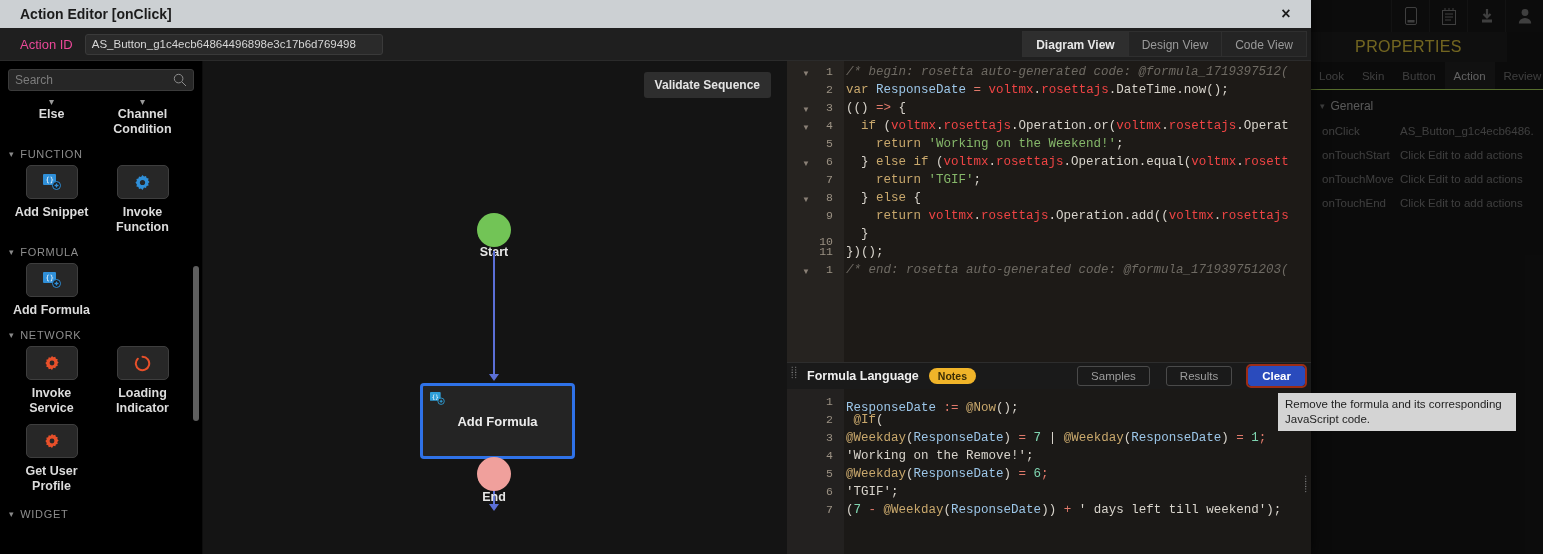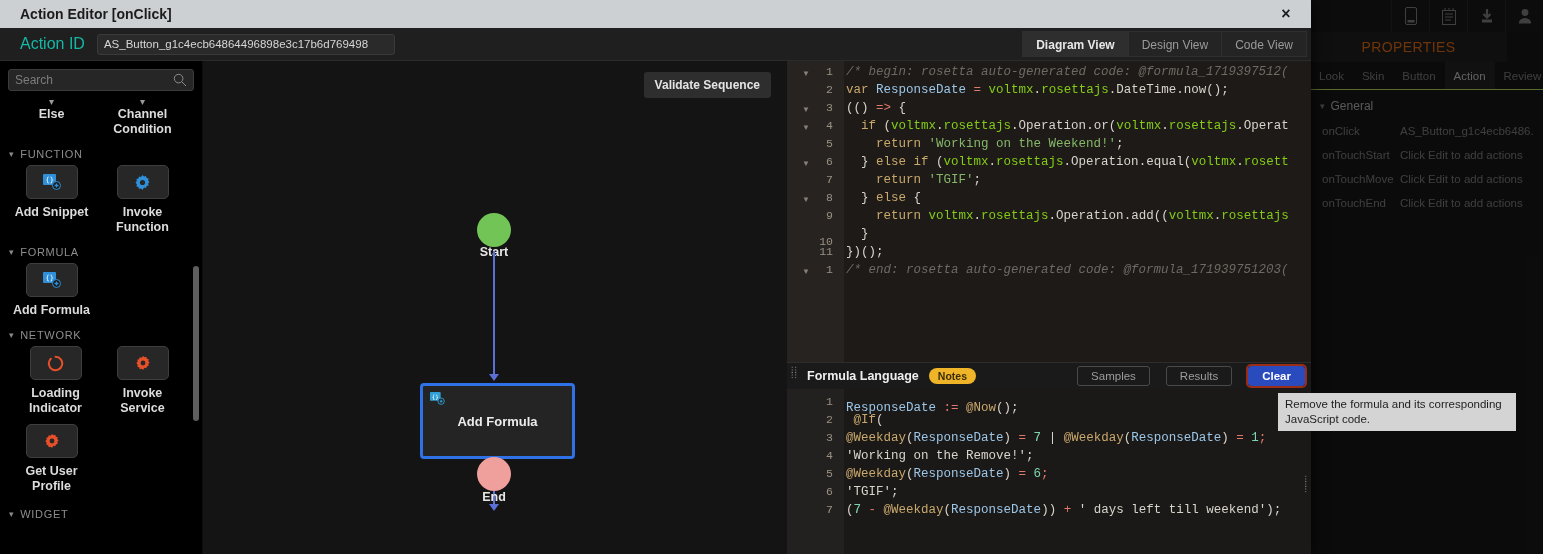--- a/index.html
+++ b/index.html
@@ -18,22 +18,22 @@
   }
   .app-topbar .tb-icon {
     width: 38px; height: 32px; display: flex; align-items: center; justify-content: center;
     border-left: 1px solid #2a2a2a; color: #8d8d8d;
   }
   .props-panel {
     position: absolute; left: 1310px; top: 32px; width: 233px; height: 522px;
     background: #1a1a1a; color: #9a9a9a;
   }
   .props-title {
-    height: 30px; line-height: 30px; text-align: center; font-size: 14px;
-    color: #f97316; letter-spacing: .4px; background: #222; width: 197px;
+    height: 30px; line-height: 30px; text-align: center; font-size: 16px;
+    color: #fde047; letter-spacing: .4px; background: #222; width: 197px;
   }
   .props-tabs { display: flex; height: 28px; border-bottom: 1px solid #bef264; }
   .props-tab {
     flex: 0 0 auto; padding: 0 9px; line-height: 28px; font-size: 11.5px; color: #8a8a8a;
   }
   .props-tab.active { color: #d8d8d8; background: #262626; }
   .props-section {
     display: flex; align-items: center; gap: 6px; padding: 9px 10px 6px 10px;
     font-size: 12px; color: #c4c4c4;
   }
@@ -55,21 +55,21 @@
   }
   .modal-close {
     position: absolute; right: 0; top: 0; width: 50px; height: 28px;
     display: flex; align-items: center; justify-content: center;
     font-size: 16px; color: #1b1b1b;
   }
 
   
   .idbar { height: 33px; background: #1f1f1f; display: flex; align-items: center;
            padding-left: 20px; border-bottom: 1px solid #2b2b2b; }
-  .idbar-label { font-size: 16px; color: #14b8a6; margin-right: 12px; }
+  .idbar-label { font-size: 13px; color: #ec4899; margin-right: 12px; }
   .idbar-input {
     width: 298px; height: 21px; background: #2a2a2a; border: 1px solid #3a3a3a;
     border-radius: 3px; color: #d6d6d6; font-size: 11.5px; padding: 0 6px;
     display: flex; align-items: center; font-family: "Liberation Sans", sans-serif;
   }
   .view-tabs { position: absolute; right: 4px; top: 31px; display: flex; }
   .view-tab { height: 26px; line-height: 26px; padding: 0 13px; font-size: 12px;
               color: #9a9a9a; background: #242424; border: 1px solid #2f2f2f;
               border-left: none; }
   .view-tab:first-child { border-left: 1px solid #2f2f2f; }
@@ -145,21 +145,21 @@
            font-family: "Liberation Mono", monospace; }
   .hscroll { position: absolute; left: 57px; top: 354px; width: 460px; height: 7px; }
   .hscroll .thumb { position: absolute; left: 0; top: 0; width: 130px; height: 7px;
                     background: #8a8a8a; border-radius: 4px; }
 
   
   .t-cmt { color: #6e6a63; font-style: italic; }
   .t-kw  { color: #c9a86c; }
   .t-var { color: #9cc6e8; }
   .t-op  { color: #e0796a; }
-  .t-obj { color: #84cc16; }
+  .t-obj { color: #ef4444; }
   .t-str { color: #86b86a; }
   .t-pln { color: #d8d4cc; }
   .t-fn  { color: #d8d4cc; font-family: Liberation Mono, monospace; }
 
   
   .fl-panel { position: absolute; left: 787px; top: 362px; width: 524px; height: 192px;
               background: #1a1a1a; border-top: 1px solid #2d2d2d; }
   .fl-header { height: 26px; display: flex; align-items: center; position: relative;
                background: #1a1a1a; }
   .drag-dots { position: absolute; left: 4px; top: 5px; width: 8px; height: 16px;
@@ -349,36 +349,36 @@
           </div>
           <div class="tile-label">Add Formula</div>
         </div>
       </div>
 
       <div class="grp-head">
         <span class="chev">▾</span>
         <span>NETWORK</span>
       </div>
       <div class="tile-row">
-        <div class="tile-col c2">
-          <div class="tile">
-            <svg width="17" height="17" viewBox="0 0 17 17">
-                <path d="M8.5 1.8 a6.7 6.7 0 1 1 -4.7 1.95" fill="none" stroke="#e8502a" stroke-width="2" stroke-linecap="round"></path>
-              </svg>
-          </div>
-          <div class="tile-label">Loading Indicator</div>
-        </div>
         <div class="tile-col">
           <div class="tile">
             <svg width="16" height="16" viewBox="0 0 17 17">
                 <path d="M8.5 1 l1.5 1.4 l2-0.5 l0.6 2 l2 0.6 l-0.5 2 l1.4 1.5 l-1.4 1.5 l0.5 2 l-2 0.6 l-0.6 2 l-2-0.5 L8.5 16 L7 14.6 l-2 0.5 l-0.6-2 l-2-0.6 l0.5-2 L1.5 8.5 L2.9 7 l-0.5-2 l2-0.6 l0.6-2 l2 0.5 z" fill="#e8502a"></path>
                 <circle cx="8.5" cy="8.5" r="2.6" fill="#272727"></circle>
               </svg>
           </div>
           <div class="tile-label">Invoke Service</div>
+        </div>
+        <div class="tile-col c2">
+          <div class="tile">
+            <svg width="17" height="17" viewBox="0 0 17 17">
+                <path d="M8.5 1.8 a6.7 6.7 0 1 1 -4.7 1.95" fill="none" stroke="#e8502a" stroke-width="2" stroke-linecap="round"></path>
+              </svg>
+          </div>
+          <div class="tile-label">Loading Indicator</div>
         </div>
       </div>
       <div class="tile-row" style="margin-top:8px">
         <div class="tile-col">
           <div class="tile">
             <svg width="16" height="16" viewBox="0 0 17 17">
                 <path d="M8.5 1 l1.5 1.4 l2-0.5 l0.6 2 l2 0.6 l-0.5 2 l1.4 1.5 l-1.4 1.5 l0.5 2 l-2 0.6 l-0.6 2 l-2-0.5 L8.5 16 L7 14.6 l-2 0.5 l-0.6-2 l-2-0.6 l0.5-2 L1.5 8.5 L2.9 7 l-0.5-2 l2-0.6 l0.6-2 l2 0.5 z" fill="#e8502a"></path>
                 <circle cx="8.5" cy="8.5" r="2.6" fill="#272727"></circle>
               </svg>
           </div>

